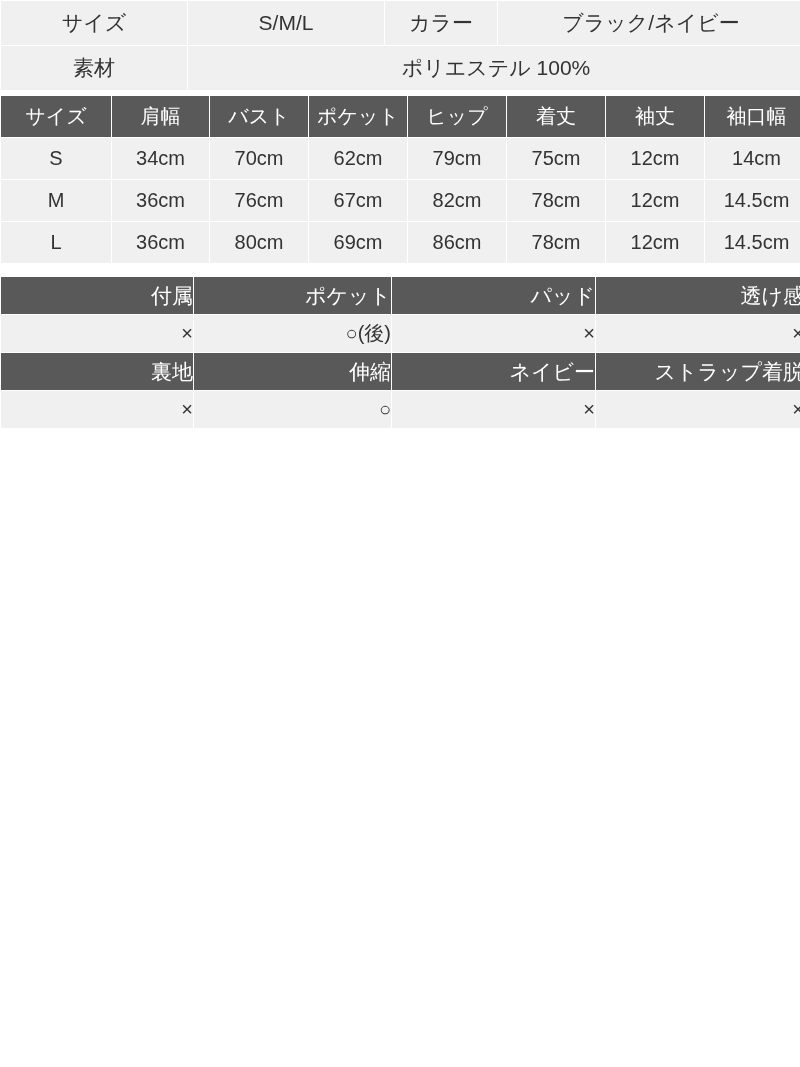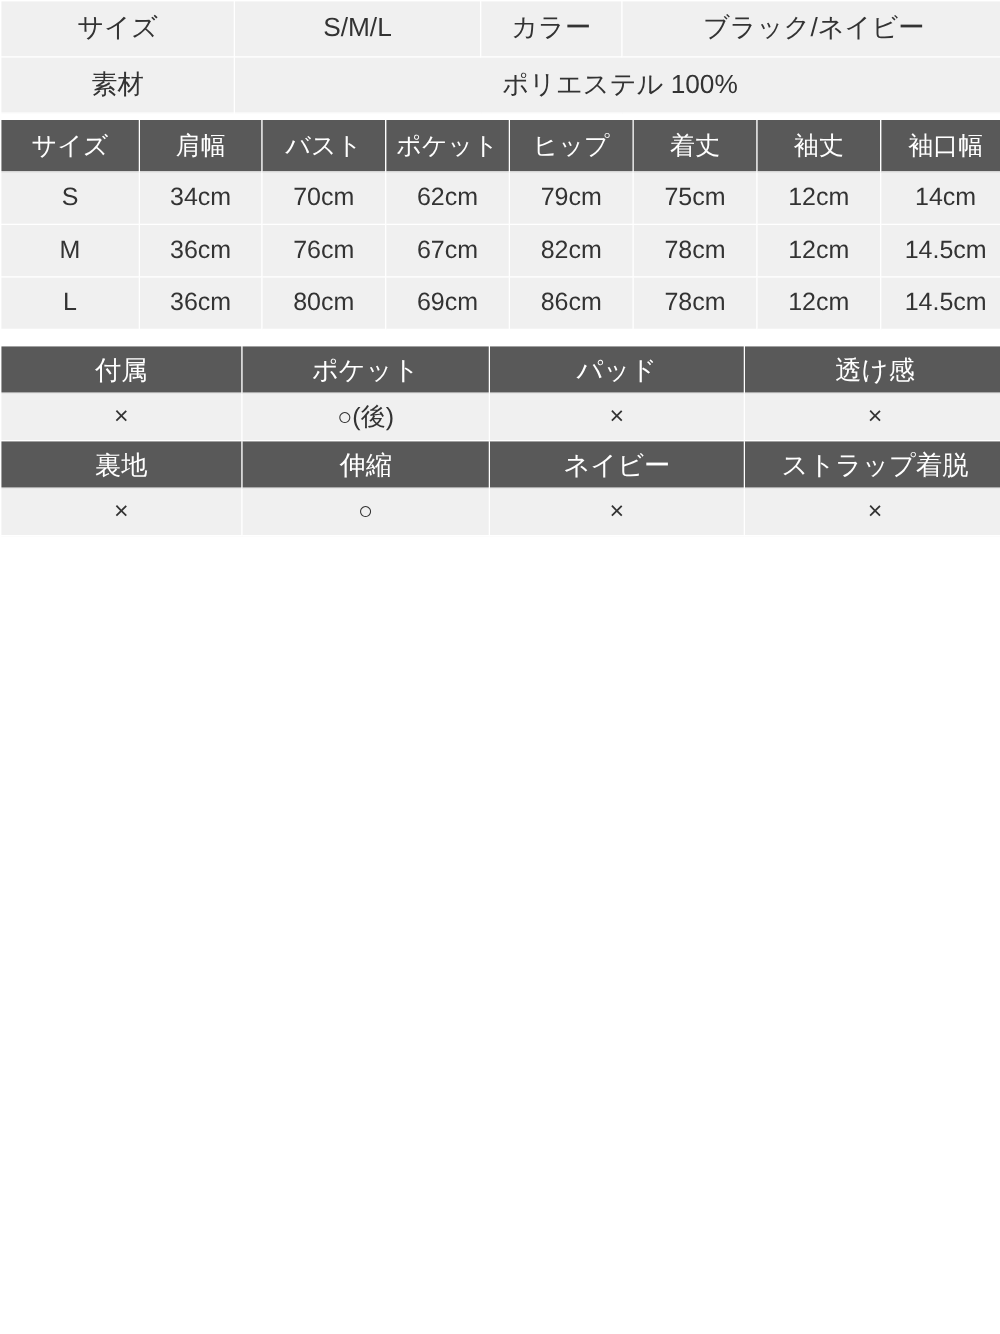--- a/index.html
+++ b/index.html
@@ -75,21 +75,21 @@
 
   
   table.attrs {
     border-collapse: collapse;
     width: 800px;
     table-layout: fixed;
     margin-top: 12px;
   }
   table.attrs td {
     border: 1px solid #ffffff;
-    text-align: center;
+    text-align: right;
     vertical-align: middle;
     font-size: 21px;
     height: 37px;
     padding: 0;
     margin-top: 12px;
   }
   table.attrs td.ahdr {
     background: #595959;
     color: #ffffff;
   }

